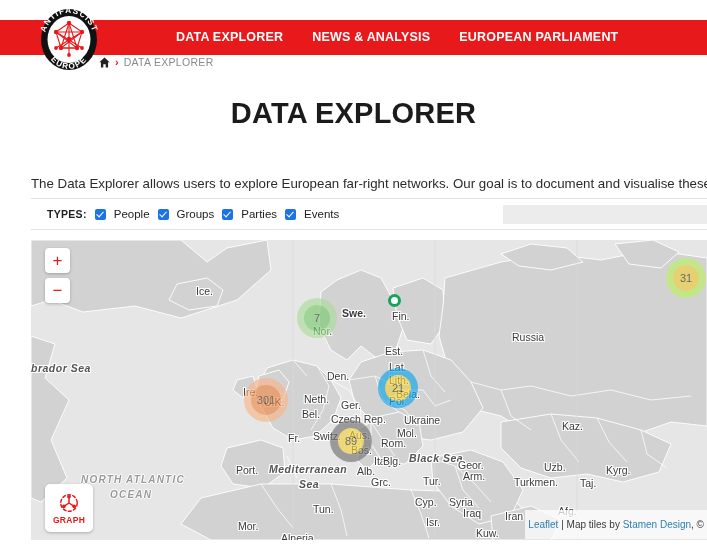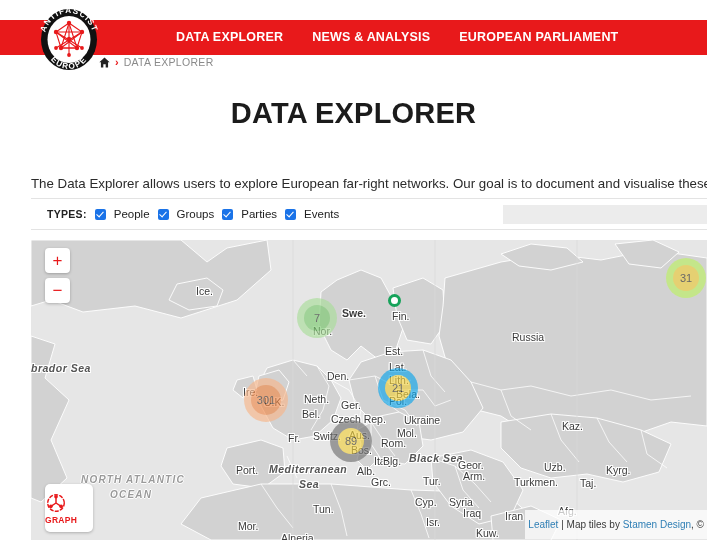--- a/index.html
+++ b/index.html
@@ -250,21 +250,21 @@
   
   .graph-btn {
     position: absolute;
     left: 14px; bottom: 8px;
     width: 48px; height: 48px;
     background: #fff;
     border-radius: 5px;
     box-shadow: 0 1px 3px rgba(0,0,0,0.25);
     display: flex;
     flex-direction: column;
-    align-items: flex-start;
+    align-items: center;
     justify-content: center;
     cursor: pointer;
     z-index: 20;
     gap: 1px;
   }
   .graph-label {
     color: #e8191b;
     font-size: 8.5px;
     font-weight: bold;
     letter-spacing: 0.3px;

